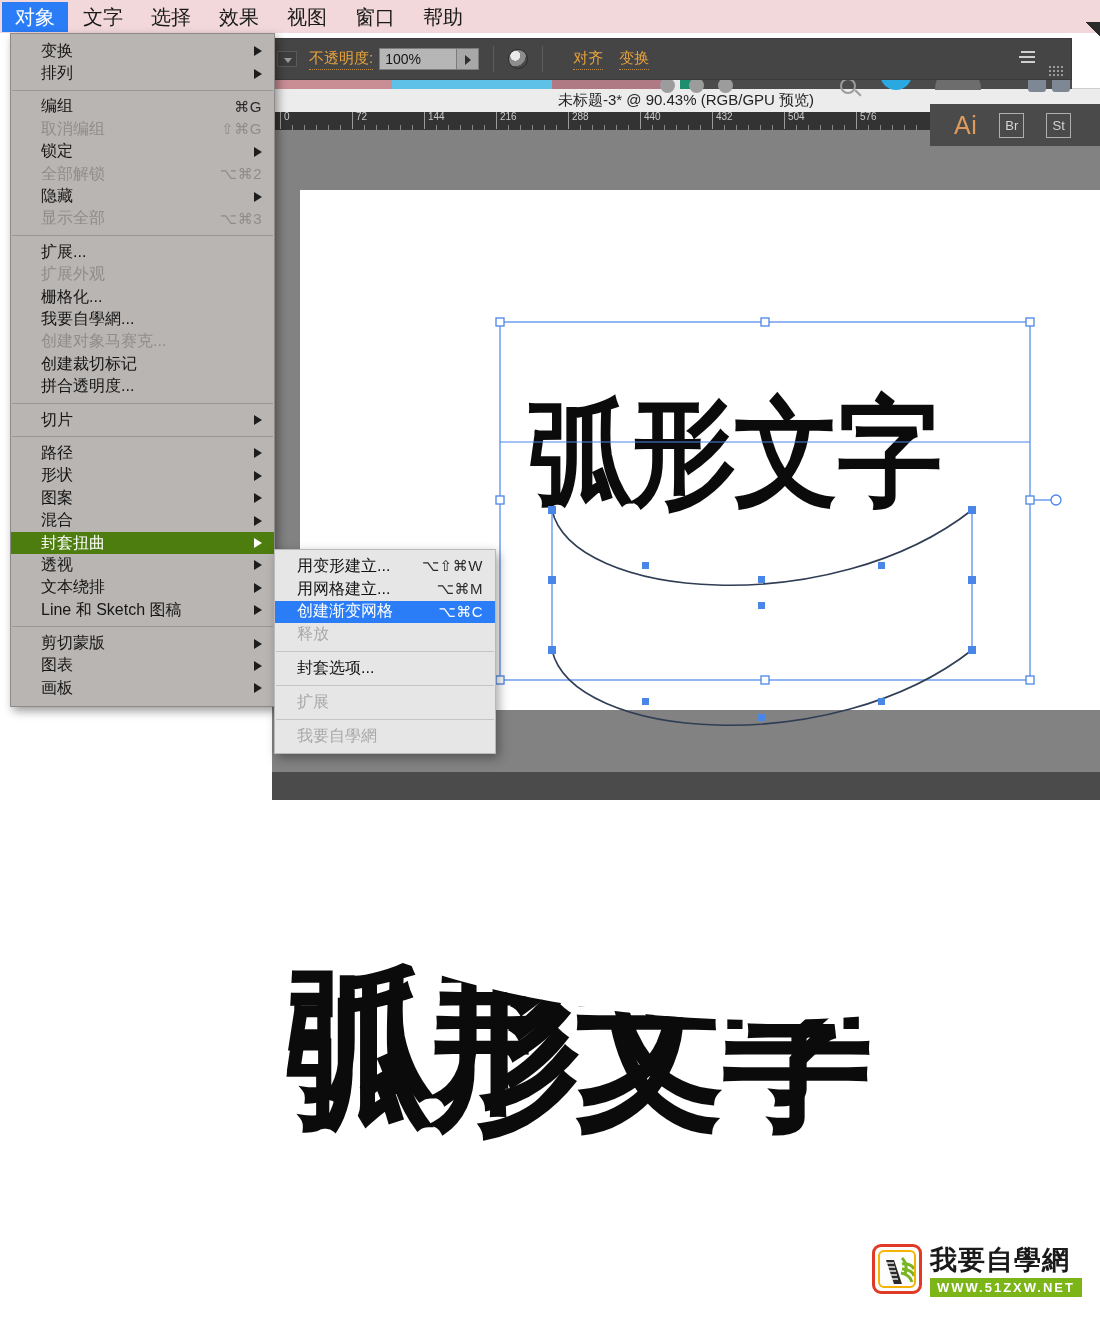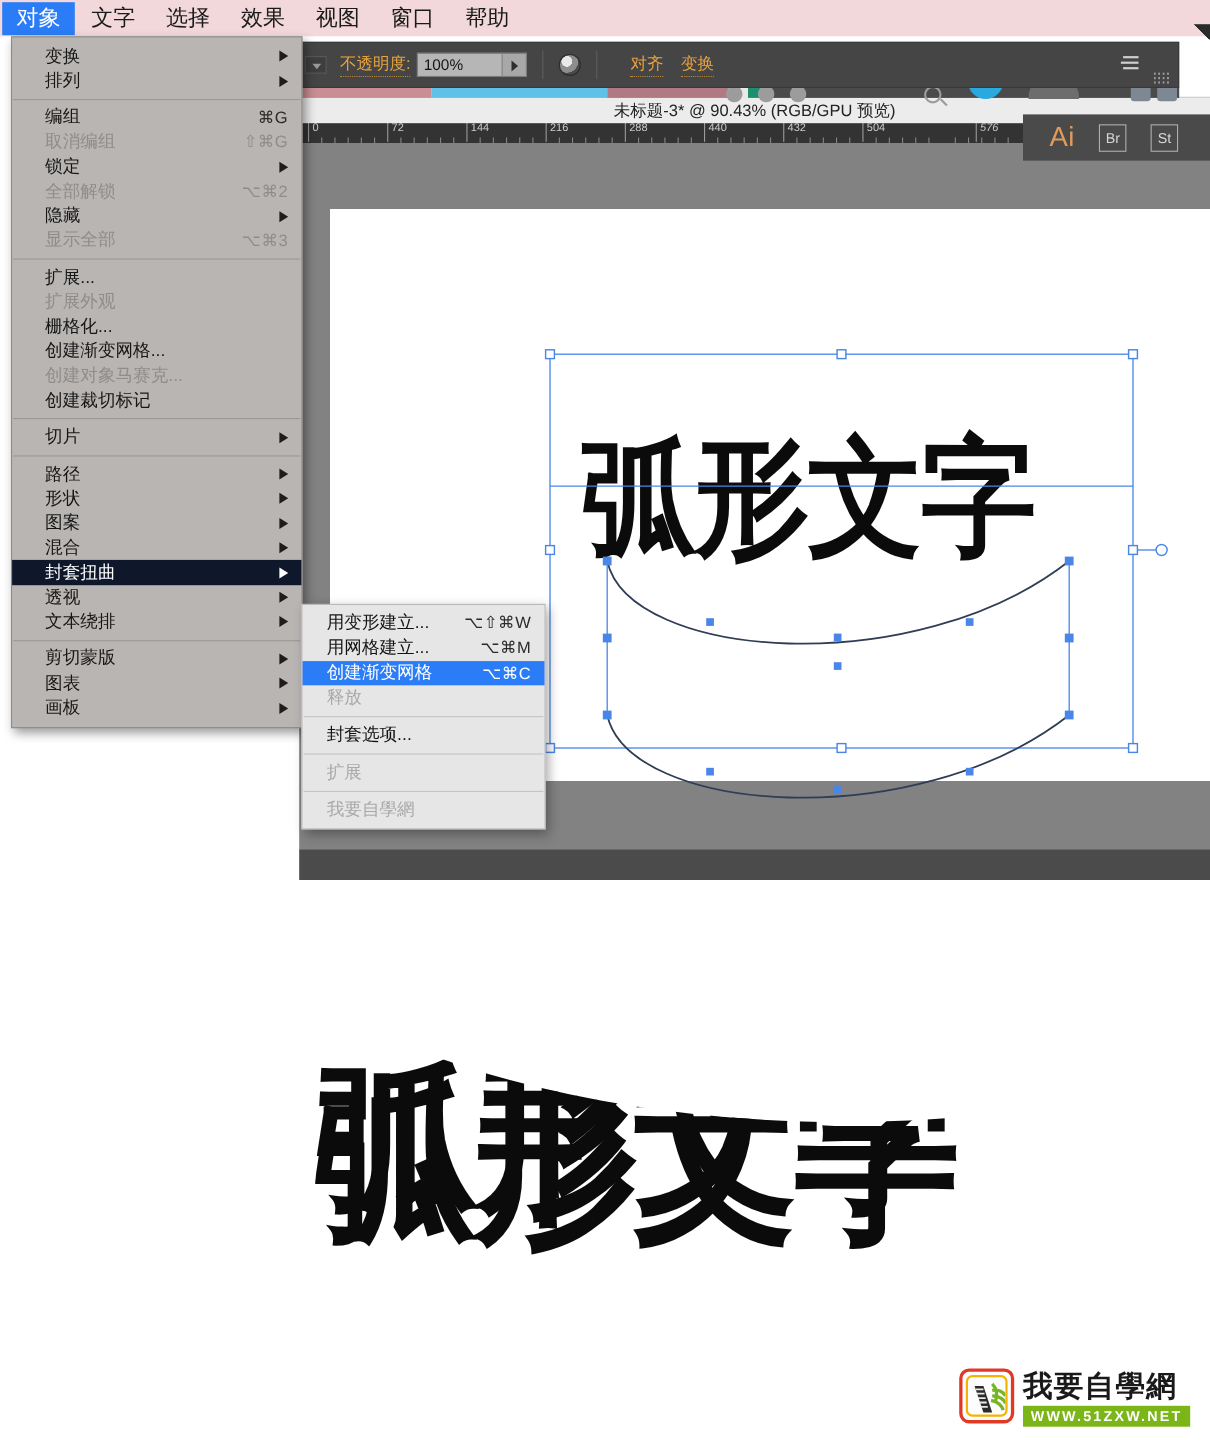--- a/index.html
+++ b/index.html
@@ -192,21 +192,21 @@
     position:absolute; left:10px; top:33px; width:265px;
     background:#b8b5b3; border:1px solid #8d8a88;
     box-shadow:3px 4px 9px rgba(0,0,0,0.40);
     padding:6px 0 6px 0; z-index:40;
   }
   .mi {
     position:relative; height:22.4px; display:flex; align-items:center;
     padding:0 12px 0 30px; font-size:16px; color:#161616; white-space:nowrap;
   }
   .mi.disabled { color:#8f8d8c; }
-  .mi.sel { background:#0f172a; color:#ffffff; }
+  .mi.sel { background:#4d7c0f; color:#ffffff; }
   .mi .label { flex:1; }
   .mi .sc { font-size:15px; color:#2a2a2a; letter-spacing:0.5px; }
   .mi.disabled .sc { color:#8f8d8c; }
   .mi.sel .sc { color:#ffffff; }
   .mi .arr {
     width:0; height:0; border-top:5px solid transparent;
     border-bottom:5px solid transparent; border-left:8px solid #1d1d1d;
   }
   .mi.sel .arr { border-left-color:#ffffff; }
   .msep { height:1px; background:#9a9795; margin:5px 1px; }
@@ -346,21 +346,21 @@
         <div class="minor" style="left: 464px;"></div>
         <div class="minor" style="left: 476px;"></div>
         <div class="minor" style="left: 488px;"></div>
         <div class="minor" style="left: 500px;"></div>
         <div class="tick-lbl" style="left: 512px;">504</div>
         <div class="minor" style="left: 524px;"></div>
         <div class="minor" style="left: 536px;"></div>
         <div class="minor" style="left: 548px;"></div>
         <div class="minor" style="left: 560px;"></div>
         <div class="minor" style="left: 572px;"></div>
-        <div class="tick-lbl" style="left: 615px; font-style: italic;">576</div>
+        <div class="tick-lbl" style="left: 584px;">576</div>
         <div class="minor" style="left: 596px;"></div>
         <div class="minor" style="left: 608px;"></div>
         <div class="minor" style="left: 620px;"></div>
         <div class="minor" style="left: 632px;"></div>
         <div class="minor" style="left: 644px;"></div>
       </div>
     <div class="corner-arrow">︿</div>
 
     <div class="doctitle">
       <span>未标题-3* @ 90.43% (RGB/GPU 预览)</span>
@@ -462,27 +462,30 @@
         <div class="mi">
           <span class="label">扩展...</span>
         </div>
         <div class="mi disabled">
           <span class="label">扩展外观</span>
         </div>
         <div class="mi">
           <span class="label">栅格化...</span>
         </div>
         <div class="mi">
-          <span class="label">创建渐变网格...</span>
+          <span class="label">我要自學網...</span>
         </div>
         <div class="mi disabled">
           <span class="label">创建对象马赛克...</span>
         </div>
         <div class="mi">
           <span class="label">创建裁切标记</span>
+        </div>
+        <div class="mi">
+          <span class="label">拼合透明度...</span>
         </div>
         <div class="msep"></div>
         <div class="mi">
           <span class="label">切片</span>
           <span class="arr"></span>
         </div>
         <div class="msep"></div>
         <div class="mi">
           <span class="label">路径</span>
           <span class="arr"></span>
@@ -502,20 +505,24 @@
         <div class="mi sel">
           <span class="label">封套扭曲</span>
           <span class="arr"></span>
         </div>
         <div class="mi">
           <span class="label">透视</span>
           <span class="arr"></span>
         </div>
         <div class="mi">
           <span class="label">文本绕排</span>
+          <span class="arr"></span>
+        </div>
+        <div class="mi">
+          <span class="label">Line 和 Sketch 图稿</span>
           <span class="arr"></span>
         </div>
         <div class="msep"></div>
         <div class="mi">
           <span class="label">剪切蒙版</span>
           <span class="arr"></span>
         </div>
         <div class="mi">
           <span class="label">图表</span>
           <span class="arr"></span>

